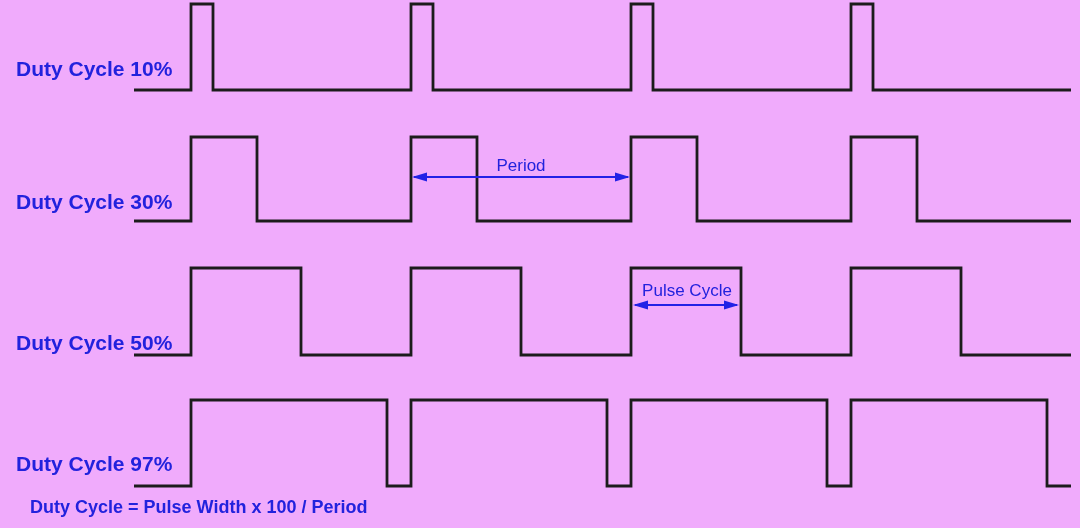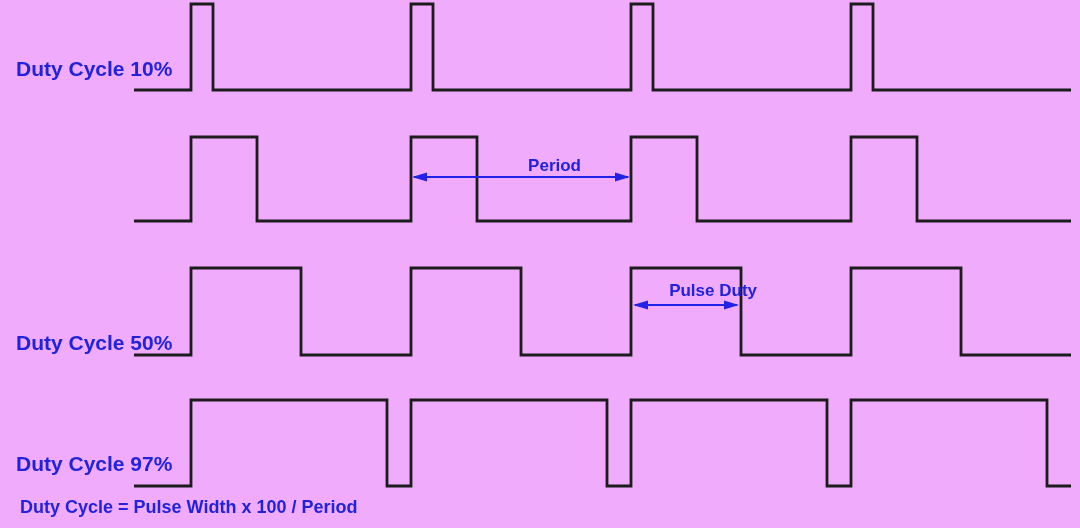--- a/index.html
+++ b/index.html
@@ -16,28 +16,28 @@
     position: absolute;
     left: 16px;
     font-size: 21px;
     font-weight: bold;
     line-height: 26px;
     white-space: nowrap;
   }
   .anno-label {
     position: absolute;
     font-size: 17px;
-    font-weight: bold;
+    font-weight: normal;
     line-height: 20px;
-    text-align: right;
+    text-align: center;
     white-space: nowrap;
   }
   .formula {
     position: absolute;
-    left: 20px;
+    left: 30px;
     top: 496px;
     font-size: 18px;
     font-weight: bold;
     line-height: 22px;
     white-space: nowrap;
   }
 </style>
 </head>
 <body>
 
@@ -53,20 +53,21 @@
         <polygon points="630,177 615,172.5 615,181.5" fill="#2222e6"></polygon>
       </g>
       <g>
         <line x1="635" y1="305" x2="737" y2="305" stroke="#2222e6" stroke-width="2"></line>
         <polygon points="633,305 648,300.5 648,309.5" fill="#2222e6"></polygon>
         <polygon points="739,305 724,300.5 724,309.5" fill="#2222e6"></polygon>
       </g>
     </svg>
 
   <div class="row-label" style="top: 56px; color: rgb(34, 34, 221);">Duty Cycle 10%</div>
+  <div class="row-label" style="top: 189px; color: rgb(34, 34, 221);">Duty Cycle 30%</div>
   <div class="row-label" style="top: 330px; color: rgb(34, 34, 221);">Duty Cycle 50%</div>
   <div class="row-label" style="top: 451px; color: rgb(34, 34, 221);">Duty Cycle 97%</div>
 
   <div class="anno-label" style="left: 461px; width: 120px; top: 156px; color: rgb(34, 34, 221);">Period</div>
-  <div class="anno-label" style="left: 617px; width: 140px; top: 281px; color: rgb(34, 34, 221);">Pulse Duty</div>
+  <div class="anno-label" style="left: 617px; width: 140px; top: 281px; color: rgb(34, 34, 221);">Pulse Cycle</div>
 
   <div class="formula" style="color: rgb(34, 34, 221);">Duty Cycle = Pulse Width x 100 / Period</div>
 </div>
 
 </body></html>

